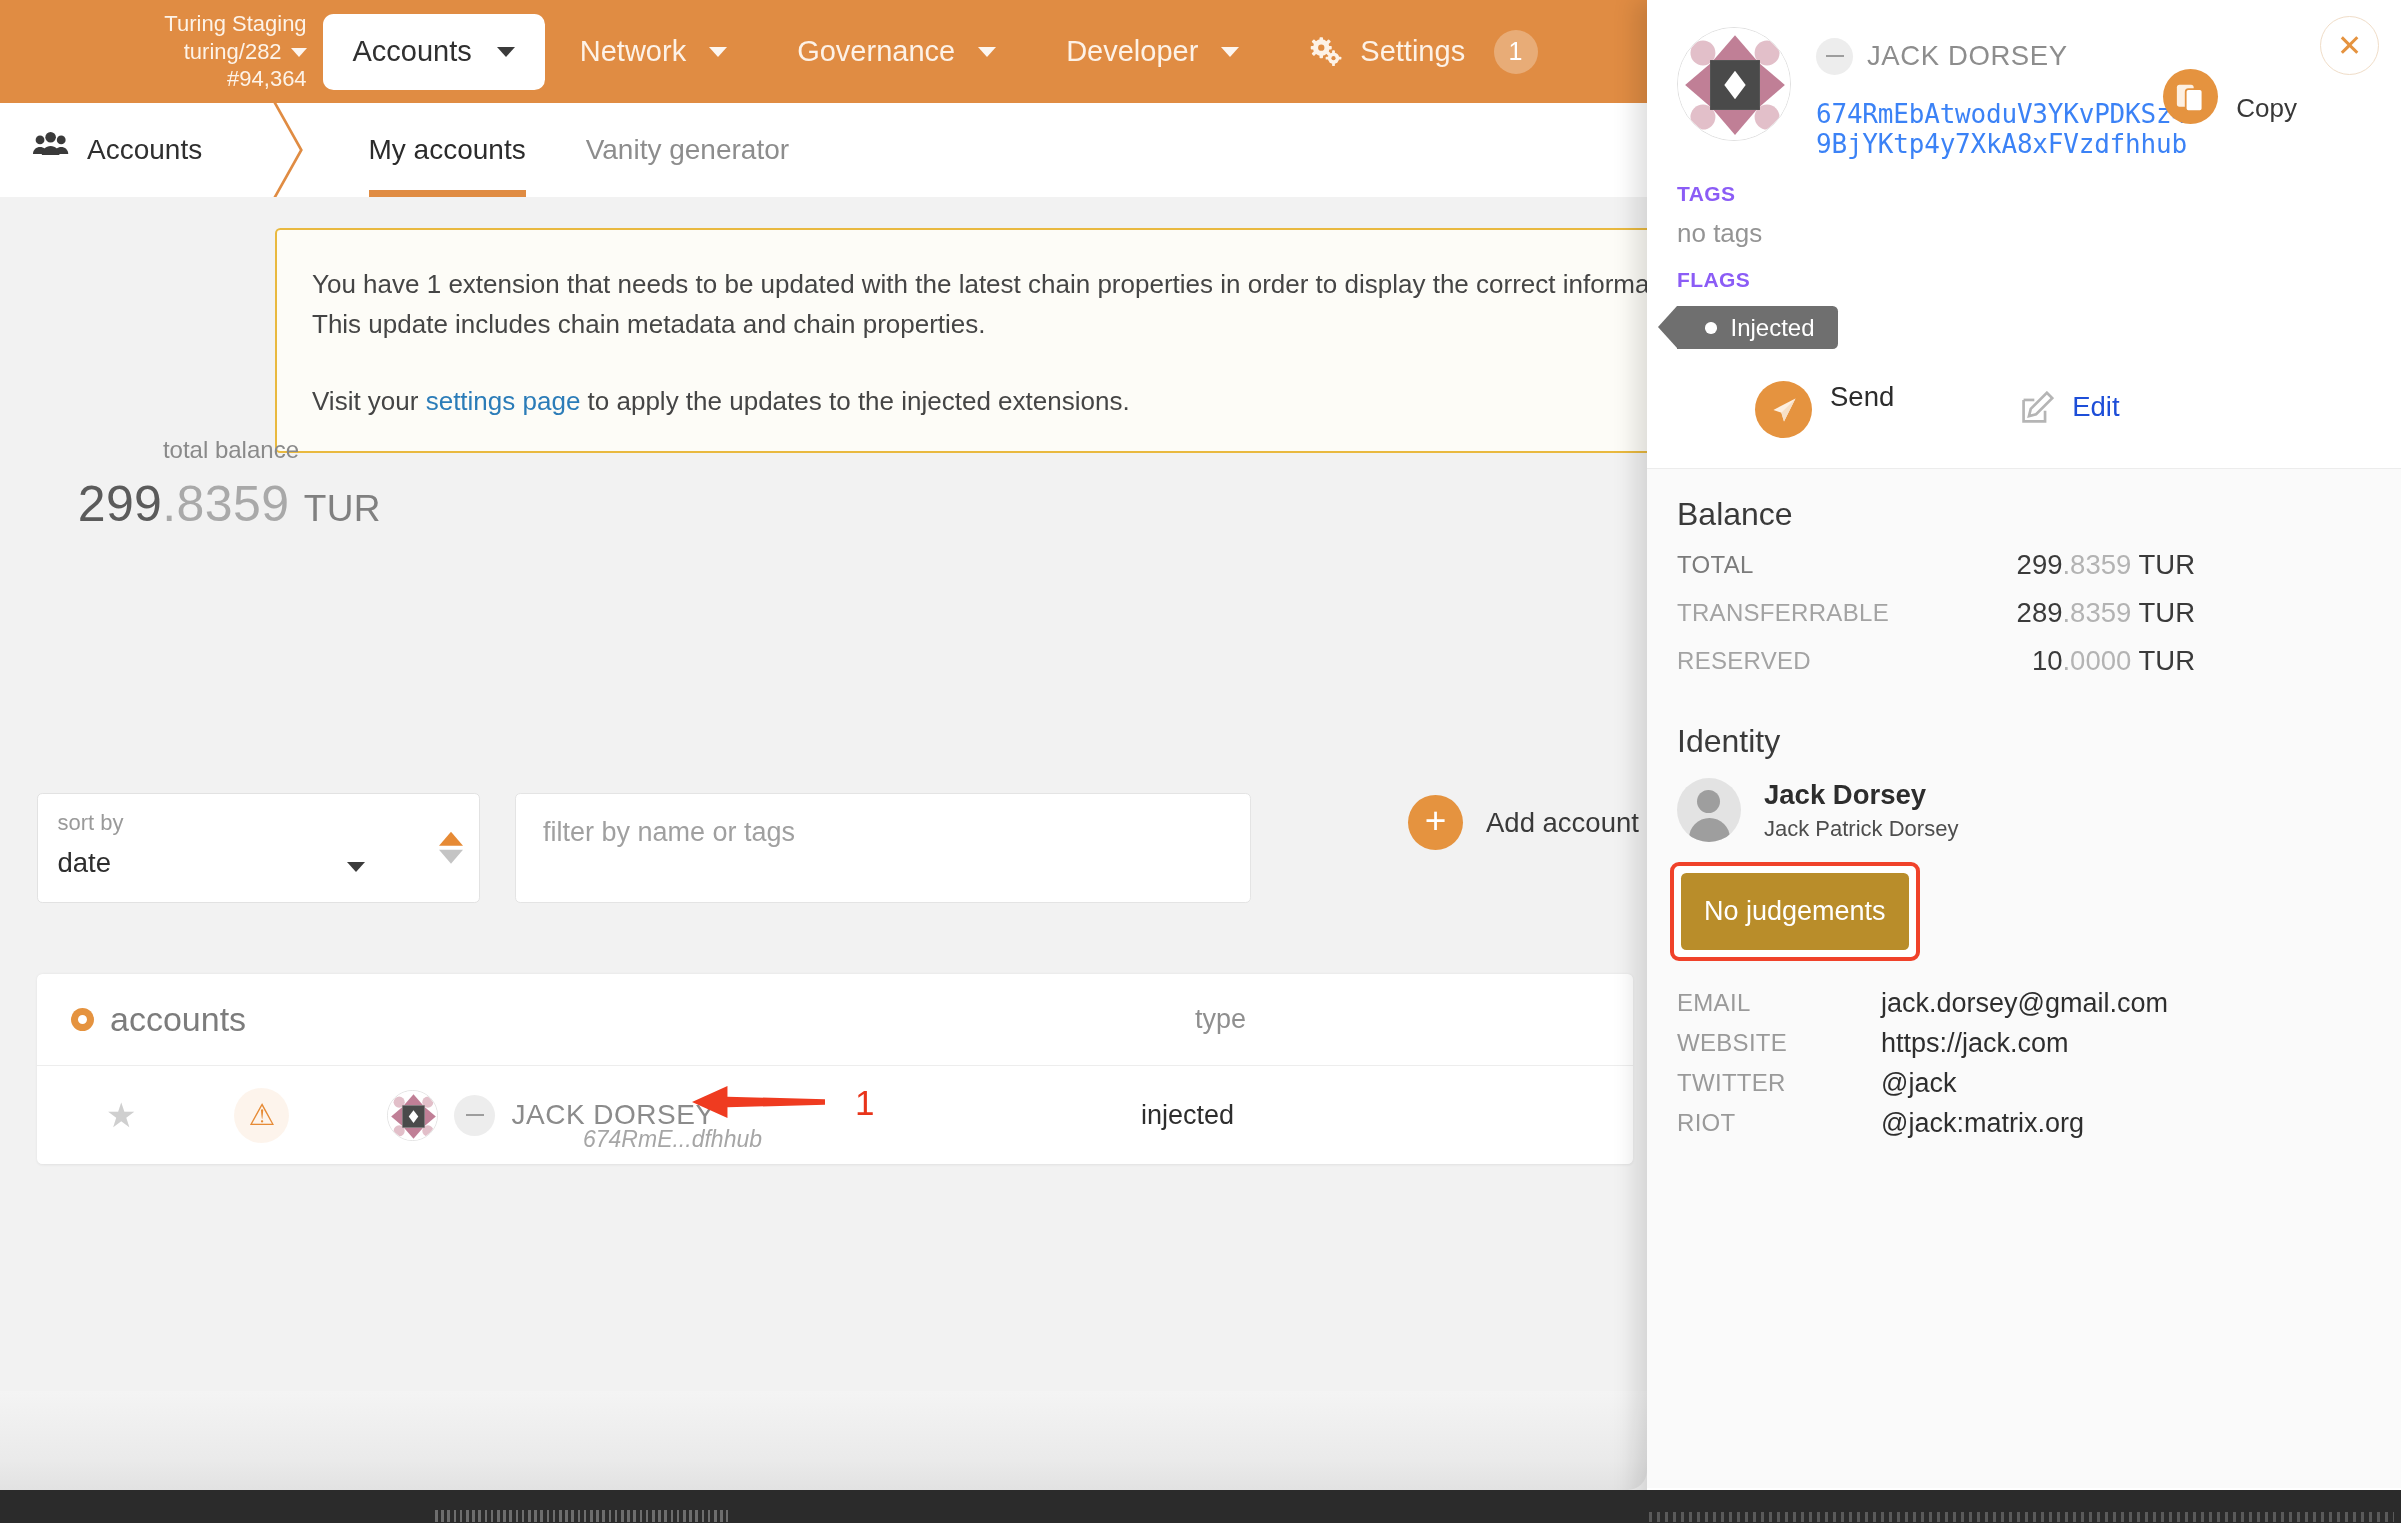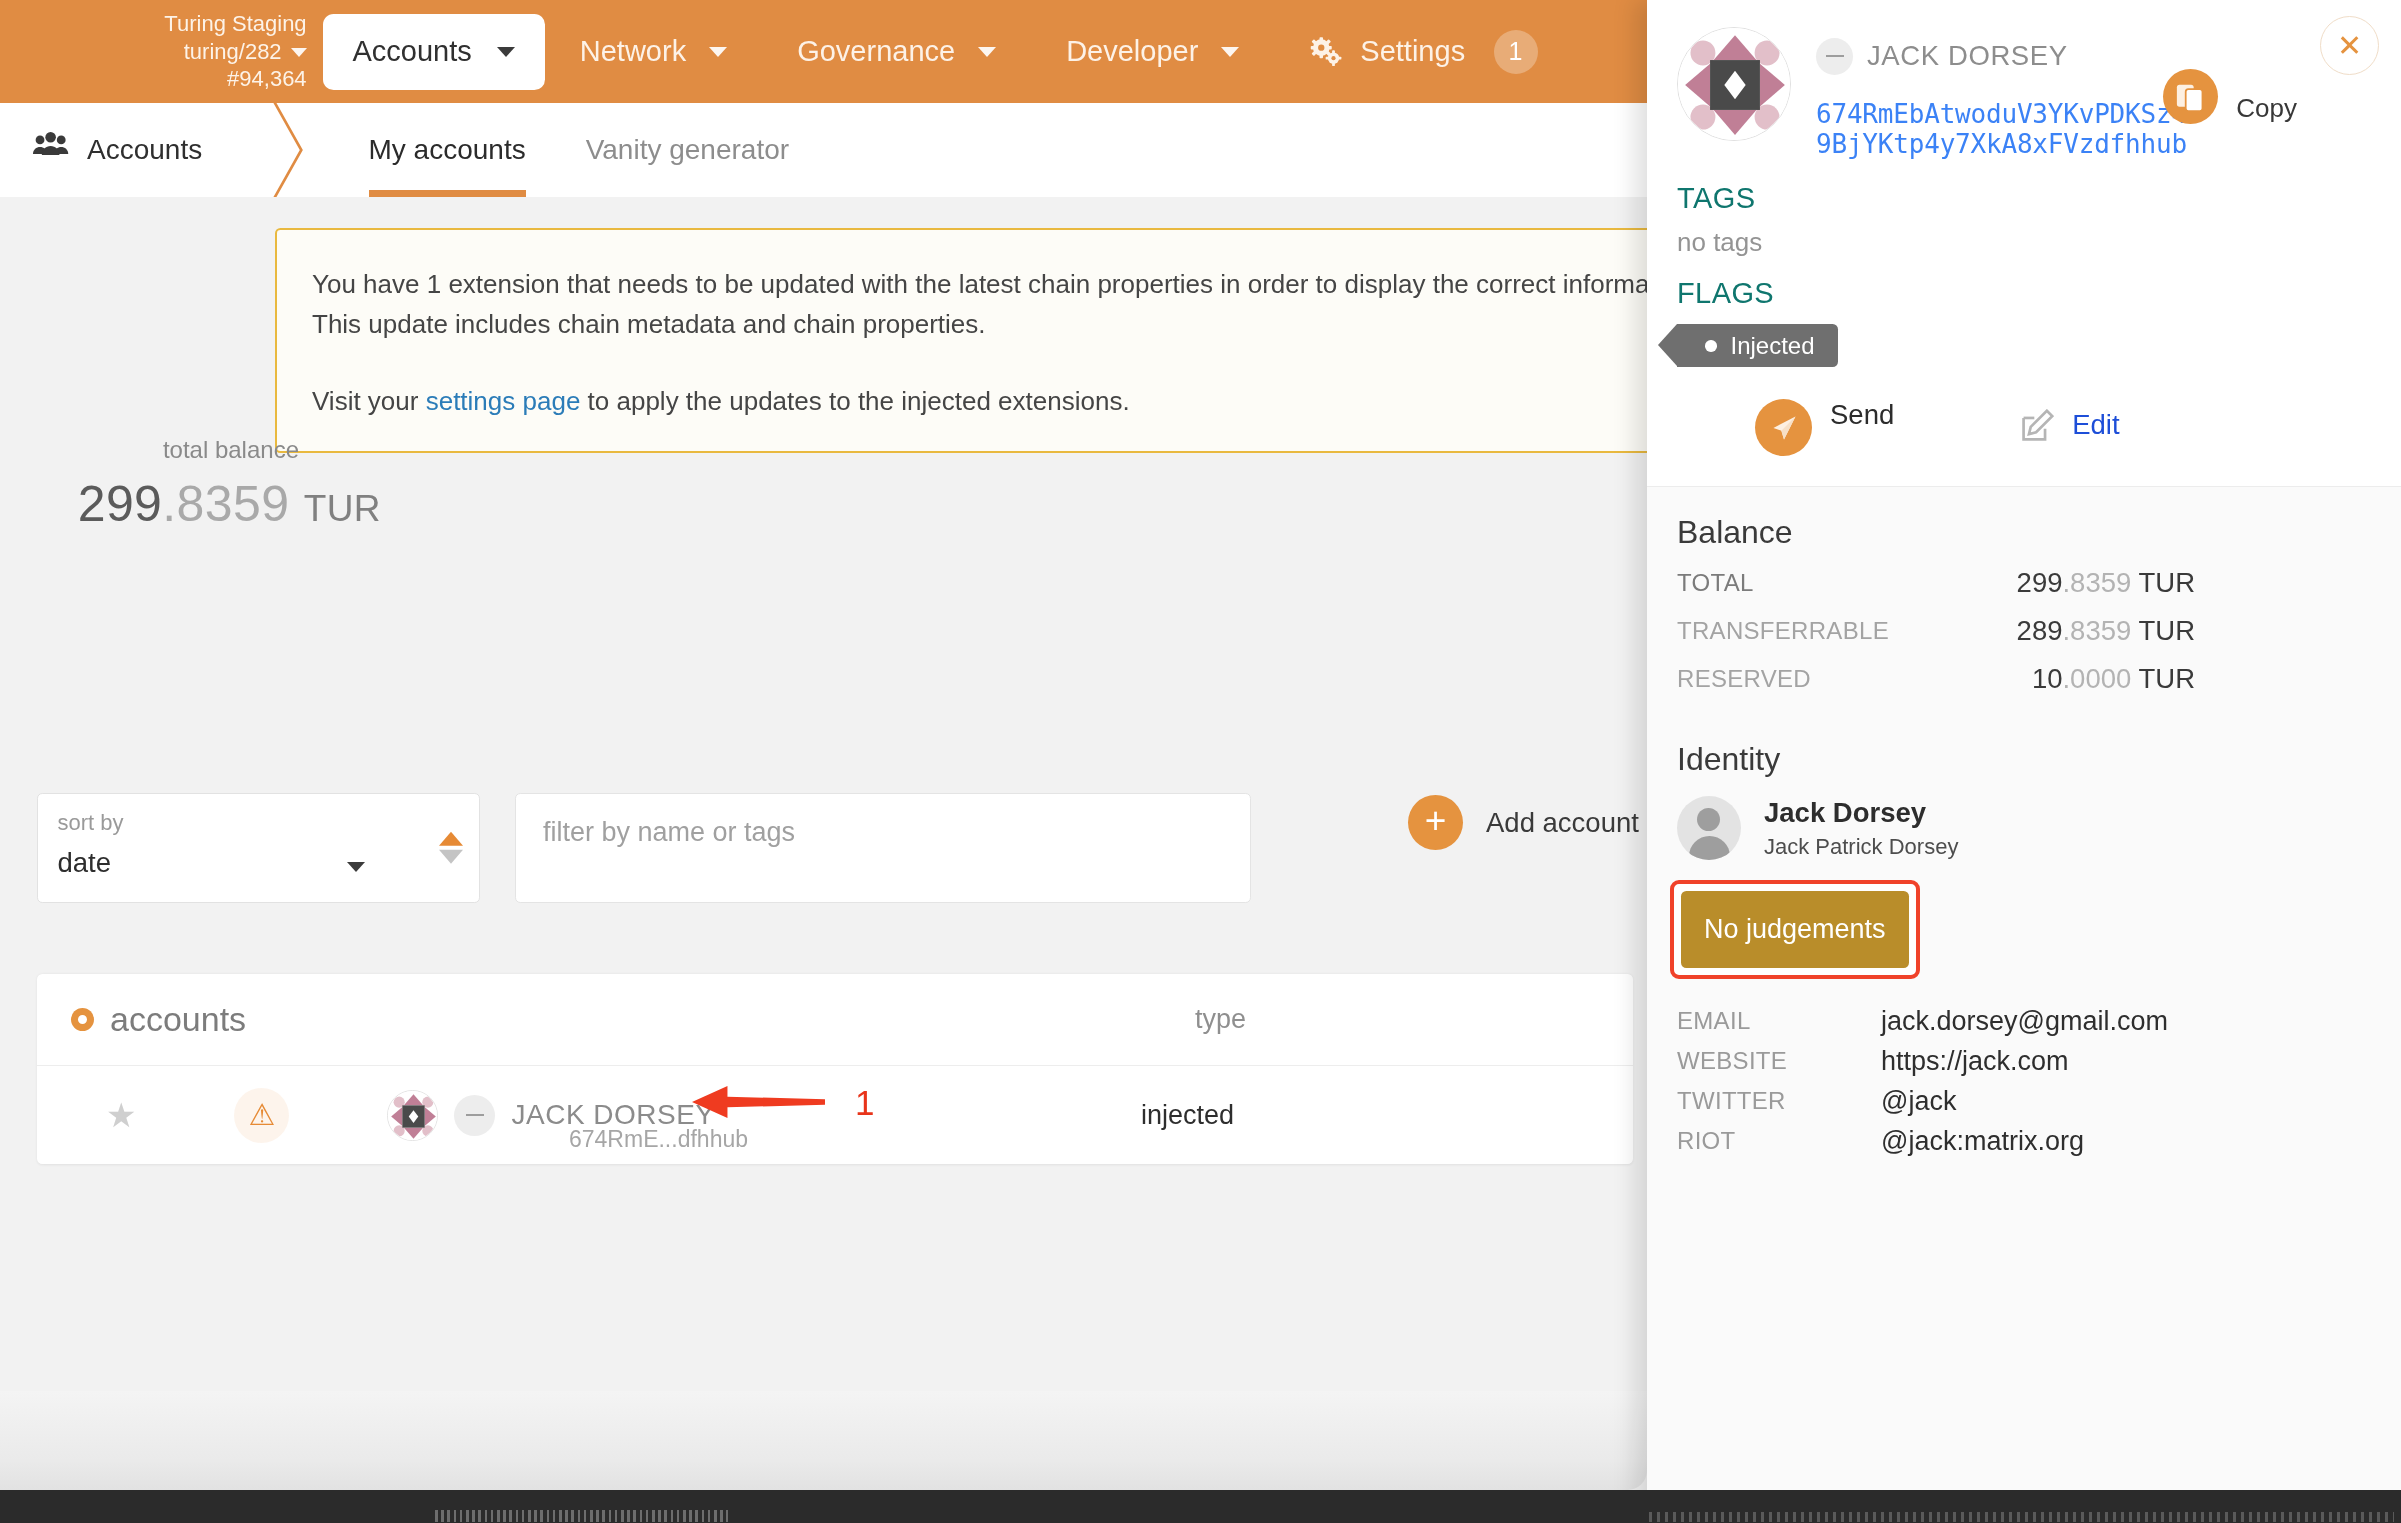--- a/index.html
+++ b/index.html
@@ -215,21 +215,21 @@
   .copy-btn .txt { font-size: 26px; color: #383838; }
   .close-btn {
     position: absolute; right: 23px; top: 16px;
     width: 59px; height: 59px; border-radius: 50%;
     border: 1.8px solid #f0ddc8; background: #fff;
     display:flex; align-items:center; justify-content:center;
     color: #e5933f; font-size: 30px; line-height: 1;
   }
 
   .panel-sec { padding: 0 30px; }
-  .sec-label { font-size: 29px; color: #0f766e; font-weight: normal; letter-spacing: 0.4px; }
+  .sec-label { font-size: 21px; color: #8b5cf6; font-weight: bold; letter-spacing: 0.4px; }
   .sec-value { font-size: 26px; color: #949494; margin-top: 12.4px; }
   .flagrow { margin-top: 14px; }
   .flag-tag {
     display:inline-flex; align-items:center; gap: 14px;
     background: #6f6f6f; color: #fff; font-size: 24px;
     height: 43px; padding: 0 23px 0 28px;
     border-radius: 0 5.3px 5.3px 0; position: relative;
   }
   .flag-tag::before {
     content:""; position:absolute; left: -19.5px; top: 0;
@@ -466,21 +466,21 @@
             </svg>
           </div>
           <div class="minus-pill">
               <span></span>
             </div>
           <div class="name-col">
             <div class="acct-name">JACK DORSEY</div>
           </div>
         </div>
         <div class="type-cell">injected</div>
-        <div style="position:absolute;left:475px;top:60px;" class="acct-addr">674RmE...dfhhub</div>
+        <div style="position:absolute;left:489px;top:60px;font-style:italic;" class="acct-addr">674RmE...dfhhub</div>
       </div>
     </div>
 
     <div class="annot">
       <svg width="133" height="50" viewBox="0 0 150 56">
         <path d="M0 28 L40 10 L40 22 L150 25 L150 31 L40 34 L40 46 Z" fill="#ef3b20"></path>
       </svg>
       <span class="num">1</span>
     </div>
   </div>

